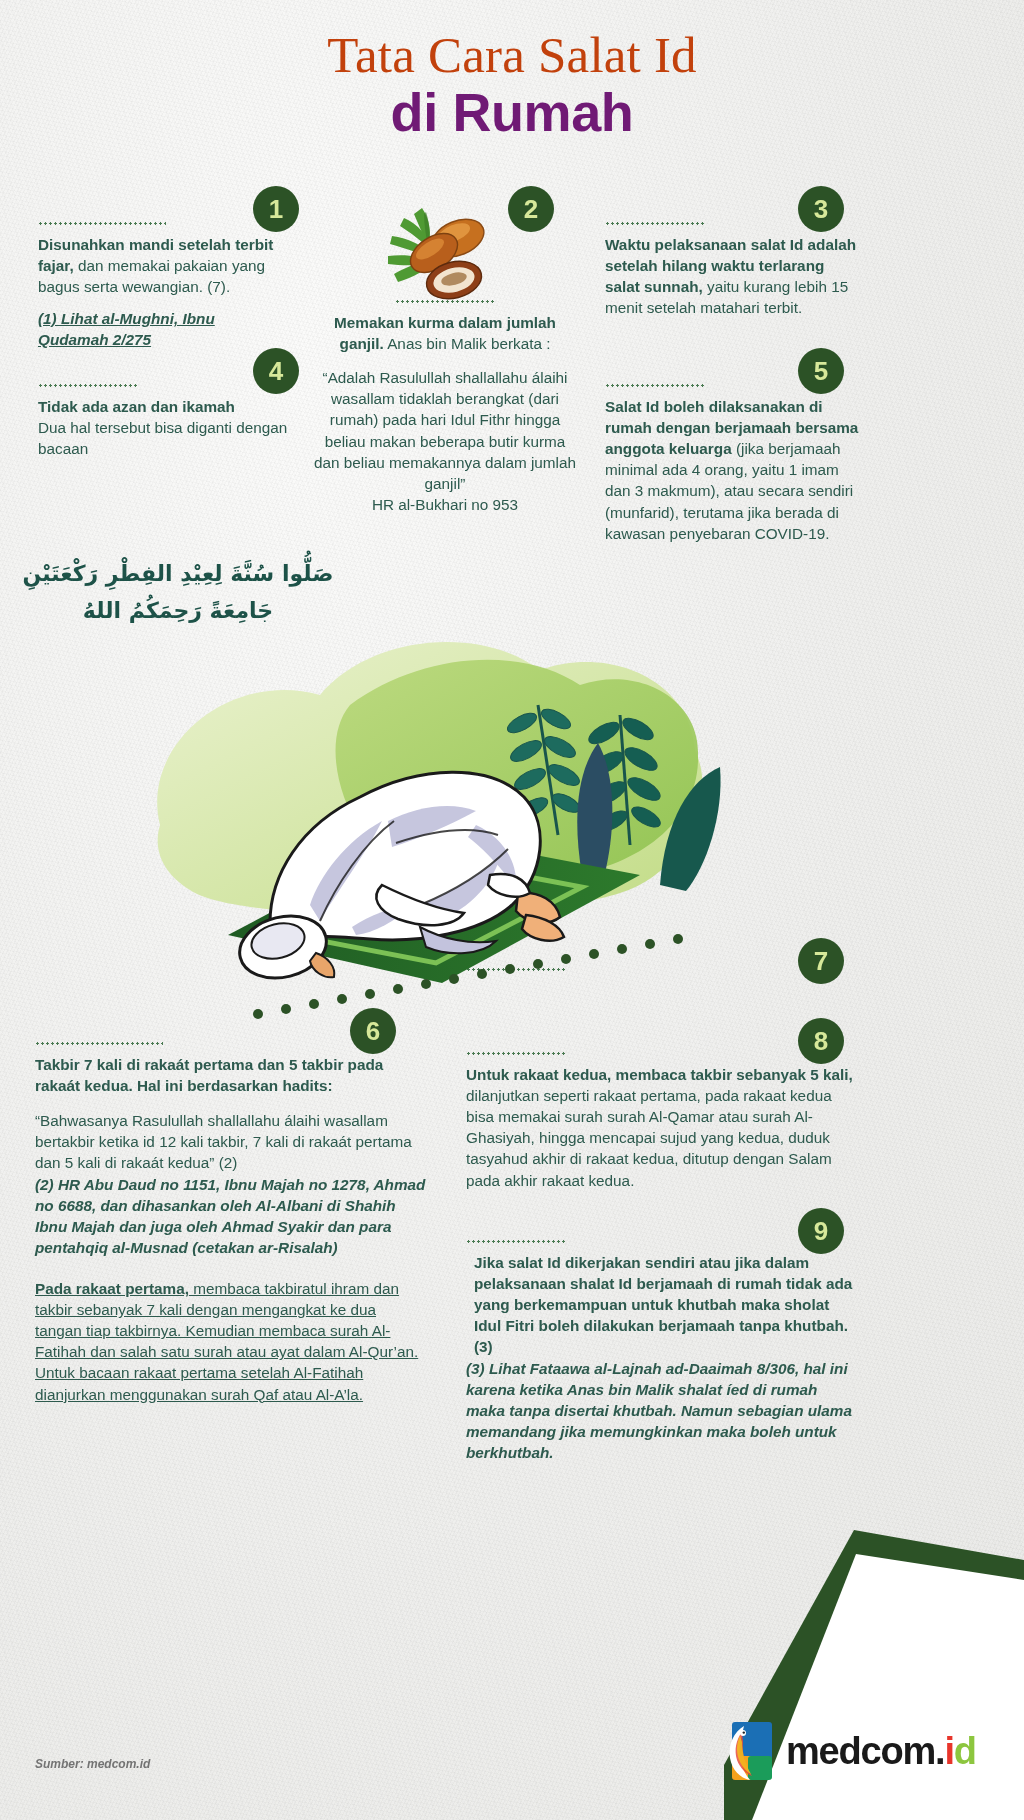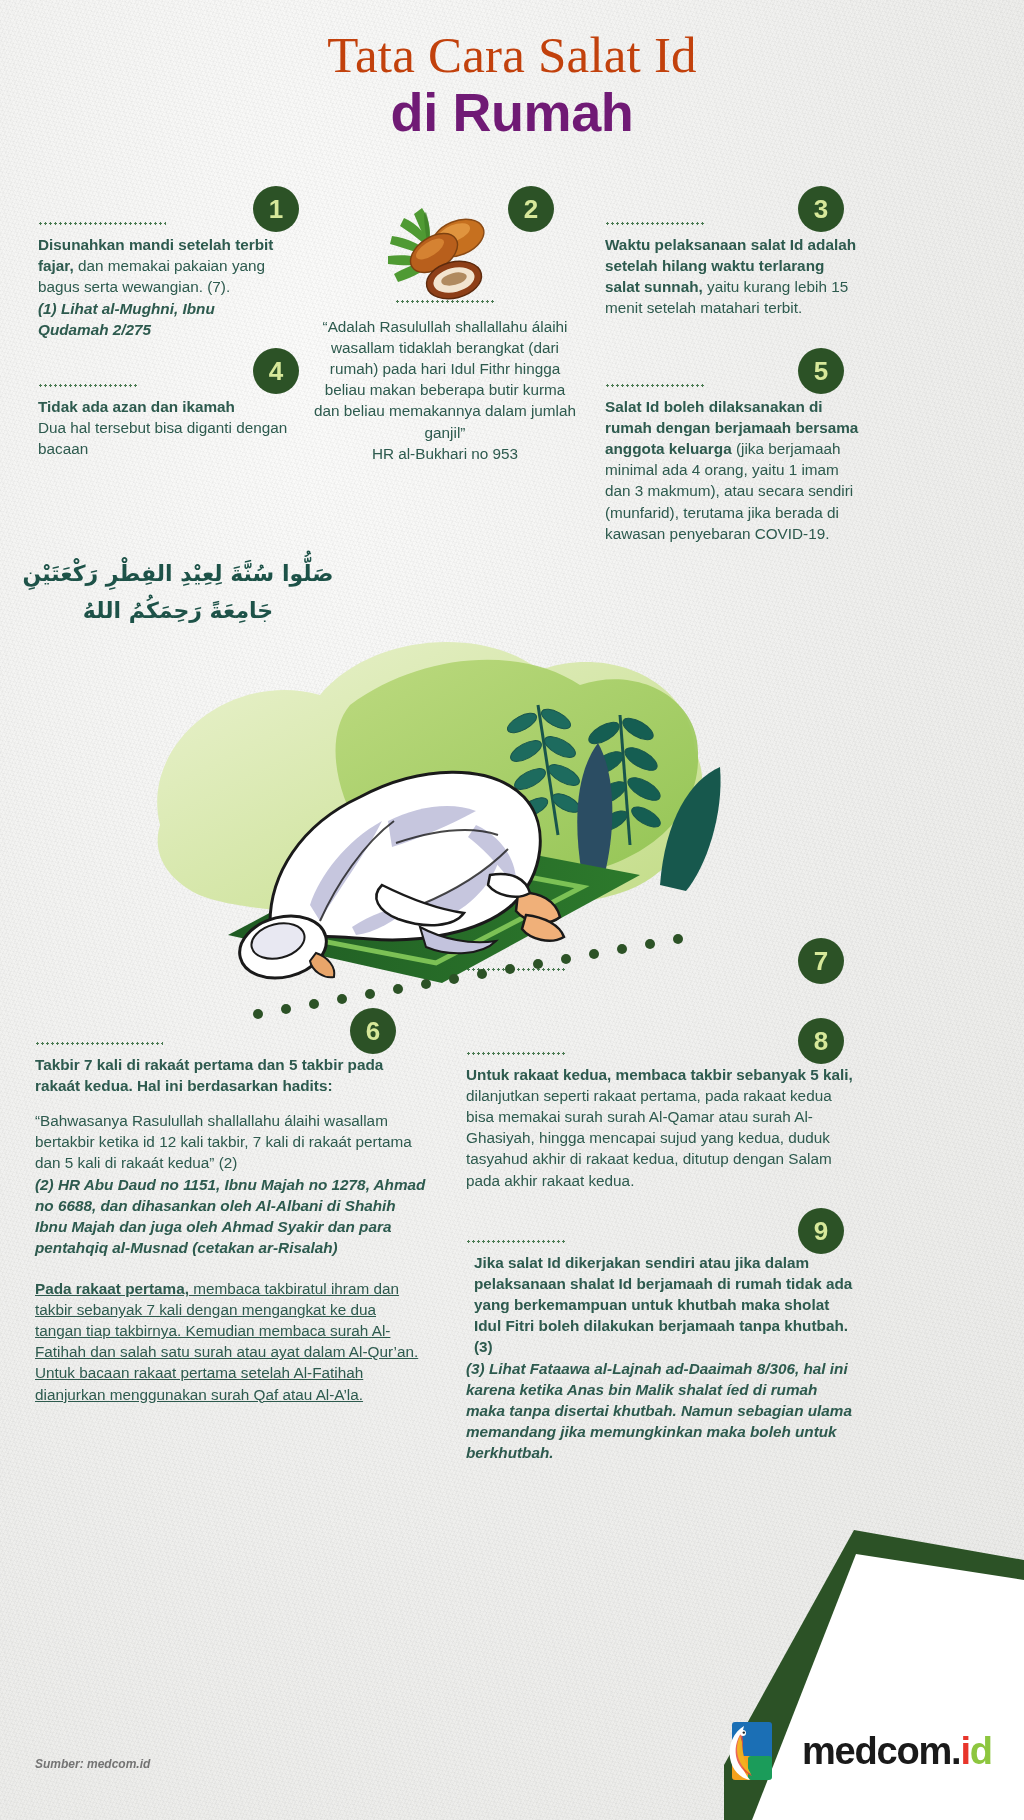--- a/index.html
+++ b/index.html
@@ -75,21 +75,21 @@
   .diag-dots{ position:absolute; left:250px; top:930px; width:620px; height:90px; z-index:5; }
 
   
   .source{
     position:absolute; left:35px; top:1757px;
     font-size:12px; font-style:italic; font-weight:bold; color:#737373;
   }
   .footer-shape{ position:absolute; right:0; bottom:0; width:420px; height:300px; z-index:3; }
   .logo-box{
     position:absolute; right:26px; bottom:28px; width:280px; height:82px;
-    z-index:7; display:flex; align-items:center; gap:24px;
+    z-index:7; display:flex; align-items:center; gap:8px;
   }
   .logo-text{
     font-size:38px; font-weight:bold; letter-spacing:-1.2px; line-height:1;
   }
   .logo-tag{
     position:absolute; right:30px; bottom:16px;
     font-size:13px; color:#4a4a4a; letter-spacing:1.6px;
     display:flex; align-items:center; gap:7px;
   }
   .tag-rule{ width:26px; height:2px; background:#9a9a9a; display:inline-block; }
@@ -133,28 +133,31 @@
   </svg>
 
   <div class="badge" style="left:253px; top:186px;">
     <span>1</span>
   </div>
   <div class="block" style="left:38px; top:222px; width:245px;">
     <div class="dots w130"></div>
     <div class="body-t">
       <b>Disunahkan mandi setelah terbit fajar,</b><span> dan memakai pakaian yang bagus serta wewangian. (7).</span>
     </div>
-    <div class="it" style="margin-top:1px;">(1) Lihat al-Mughni, Ibnu Qudamah 2/275</div>
+    <div class="it" style="margin-top:11px;text-decoration:underline;">(1) Lihat al-Mughni, Ibnu Qudamah 2/275</div>
   </div>
 
   <div class="badge" style="left:508px; top:186px;">
     <span>2</span>
   </div>
   <div class="block center" style="left:310px; top:300px; width:270px;">
     <div class="dots" style="margin-left:auto;margin-right:auto;"></div>
+    <div class="body-t">
+      <b>Memakan kurma dalam jumlah ganjil.</b><span> Anas bin Malik berkata :</span>
+    </div>
     <div class="body-t" style="margin-top:13px;">“Adalah Rasulullah shallallahu álaihi wasallam tidaklah berangkat (dari rumah) pada hari Idul Fithr hingga beliau makan beberapa butir kurma dan beliau memakannya dalam jumlah ganjil”</div>
     <div class="body-t">HR al-Bukhari no 953</div>
   </div>
 
   <div class="badge" style="left:798px; top:186px;">
     <span>3</span>
   </div>
   <div class="block" style="left:605px; top:222px; width:255px;">
     <div class="dots"></div>
     <div class="body-t">

